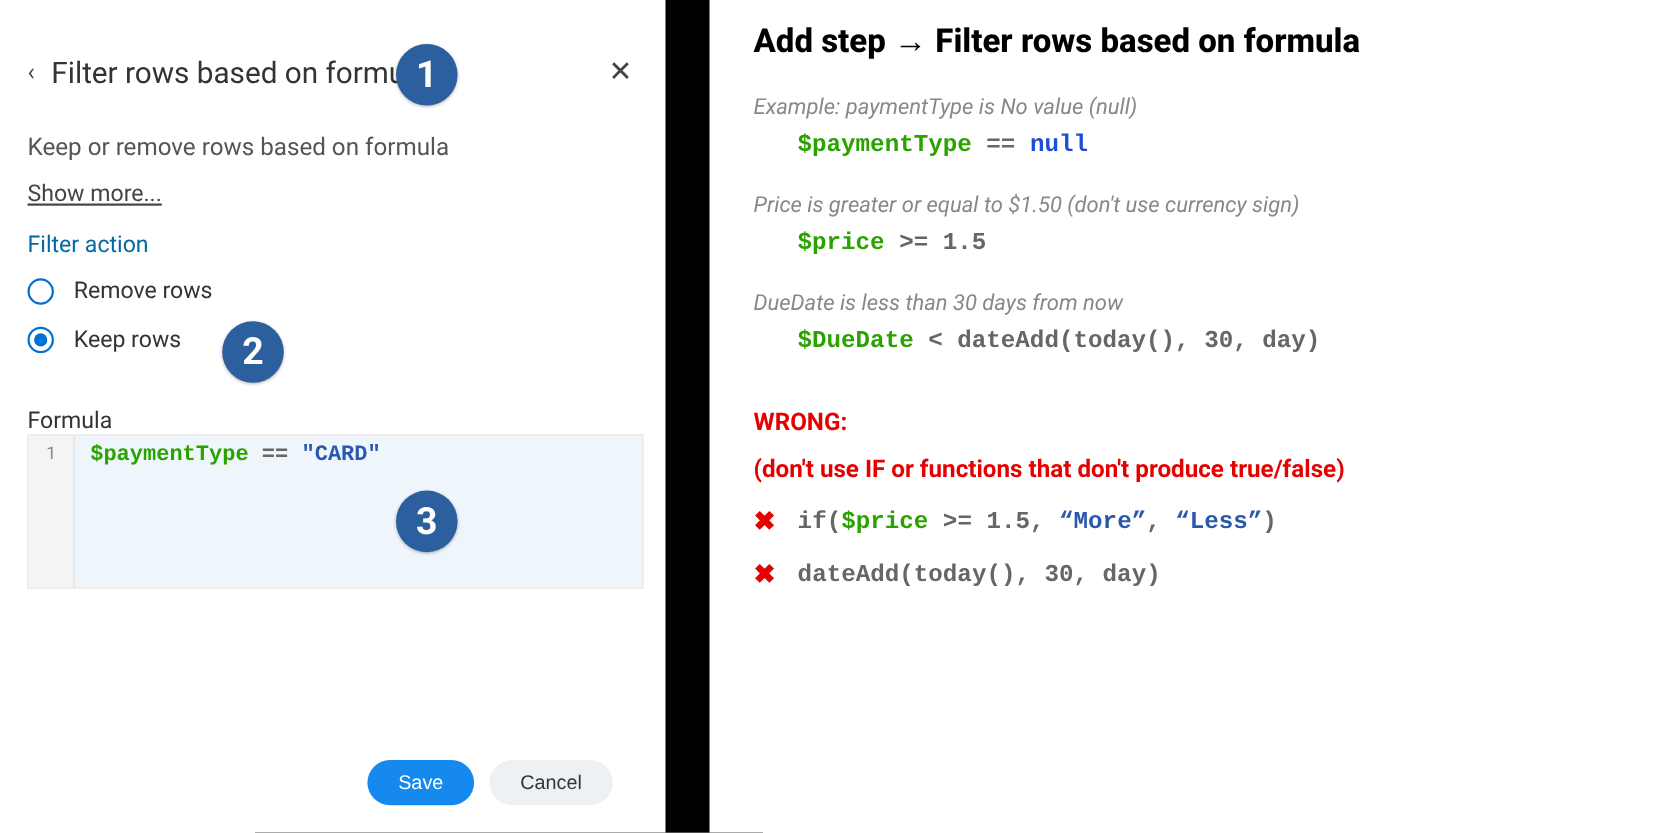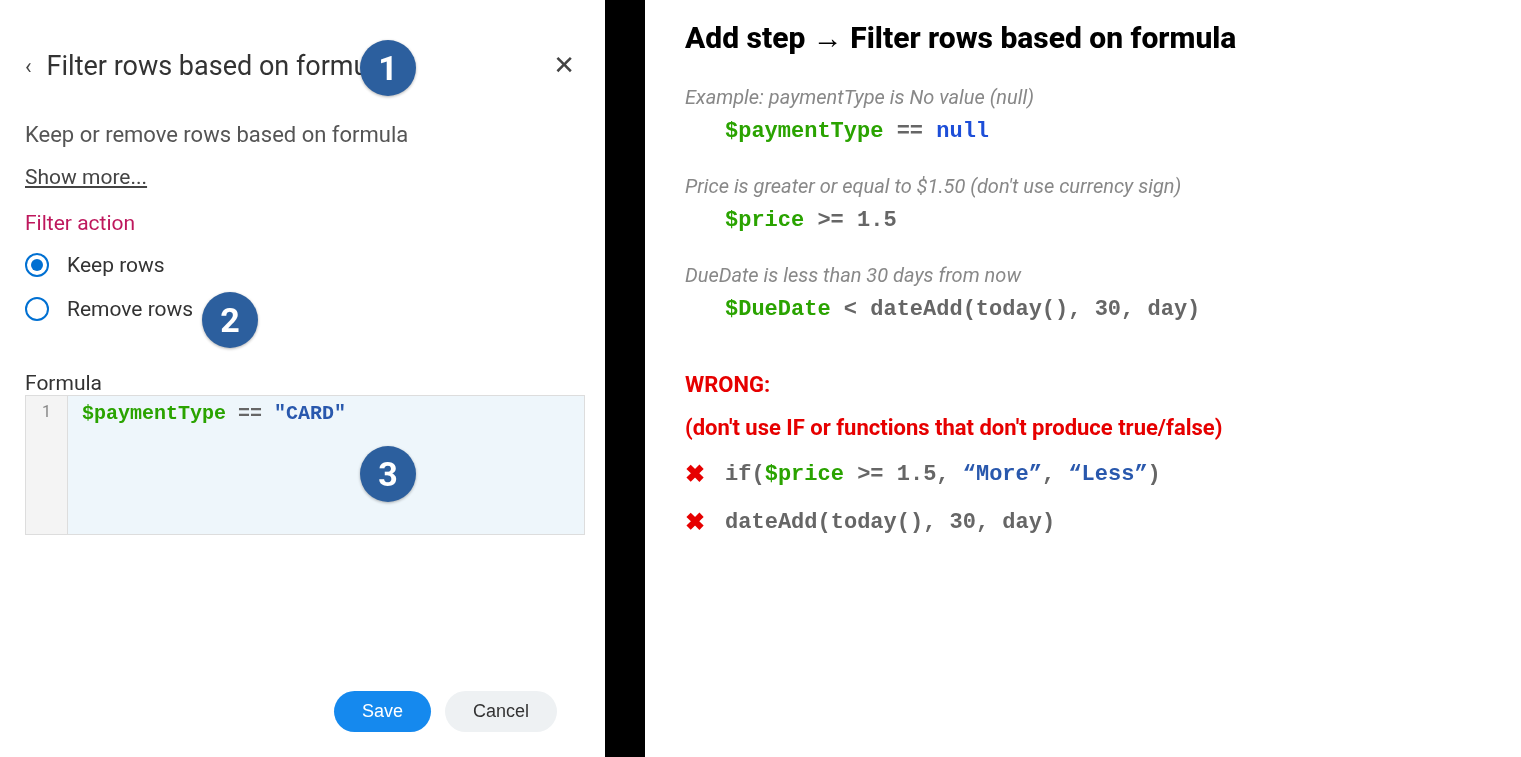--- a/index.html
+++ b/index.html
@@ -60,21 +60,21 @@
     .show-more {
       font-size: 21px;
       color: #444;
       text-decoration: underline;
       cursor: pointer;
       margin-bottom: 22px;
       display: inline-block;
     }
     .section-label {
       font-size: 21px;
-      color: #be185d;
+      color: #0369a1;
       margin-bottom: 18px;
     }
     .radio-group {
       margin-bottom: 50px;
       position: relative;
     }
     .radio-item {
       display: flex;
       align-items: center;
       margin-bottom: 20px;
@@ -244,26 +244,26 @@
     <span class="panel-title">Filter rows based on formula</span>
     <span class="close-x">✕</span>
   </div>
 
   <div class="subtitle">Keep or remove rows based on formula</div>
   <a class="show-more">Show more...</a>
 
   <div class="section-label">Filter action</div>
   <div class="radio-group">
     <div class="radio-item">
+      <span class="radio-circle"></span>
+      <span class="radio-label">Remove rows</span>
+    </div>
+    <div class="radio-item">
       <span class="radio-circle selected"></span>
       <span class="radio-label">Keep rows</span>
-    </div>
-    <div class="radio-item">
-      <span class="radio-circle"></span>
-      <span class="radio-label">Remove rows</span>
     </div>
   </div>
 
   <div class="formula-label">Formula</div>
   <div class="formula-editor">
     <div class="line-gutter">
       <span>1</span>
     </div>
     <div class="formula-content">
       <span class="formula-token-var">$paymentType</span>

